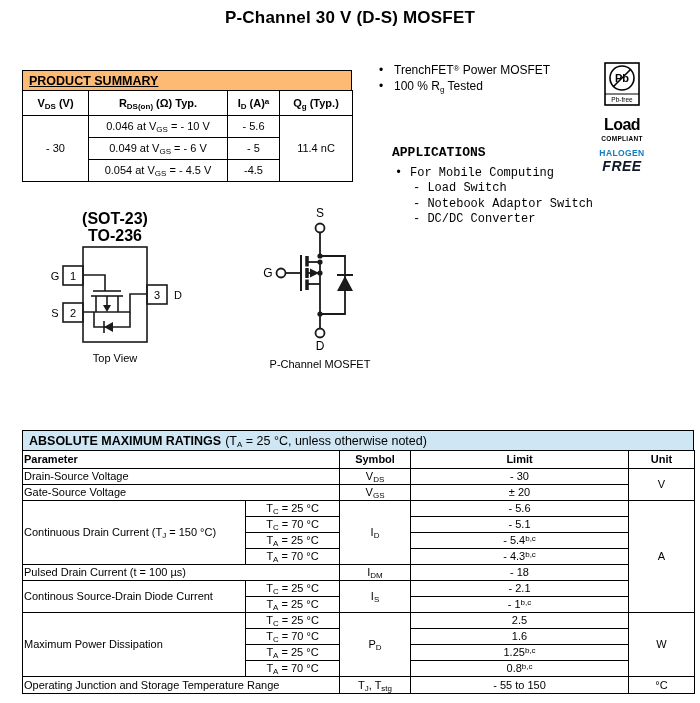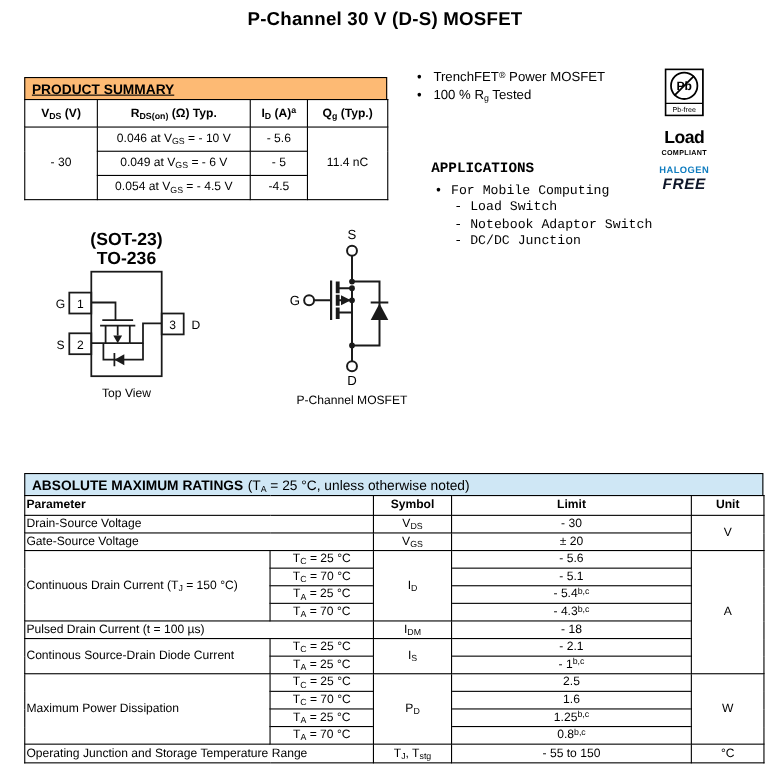--- a/index.html
+++ b/index.html
@@ -123,21 +123,21 @@
   </div>
 
   <div id="applications" class="abs">
     <div class="sec-title">APPLICATIONS</div>
     <div class="bullet-row">
       <span class="bullet-dot">•</span>
       <span>For Mobile Computing</span>
     </div>
     <div class="sub-row">- Load Switch</div>
     <div class="sub-row">- Notebook Adaptor Switch</div>
-    <div class="sub-row">- DC/DC Junction</div>
+    <div class="sub-row">- DC/DC Converter</div>
   </div>
 
   <div id="package" class="abs">
     <div class="pkg-name" style="top:0">(SOT-23)</div>
     <div class="pkg-name" style="top:17px">TO-236</div>
     <svg class="abs" style="top:34px;left:0" width="140" height="106" viewBox="0 0 140 106">
       <g stroke="#1a1a1a" stroke-width="1.6" fill="none">
         <rect x="33" y="3" width="64" height="95"></rect>
         <rect x="13" y="22" width="20" height="19"></rect>
         <rect x="13" y="59" width="20" height="19"></rect>

